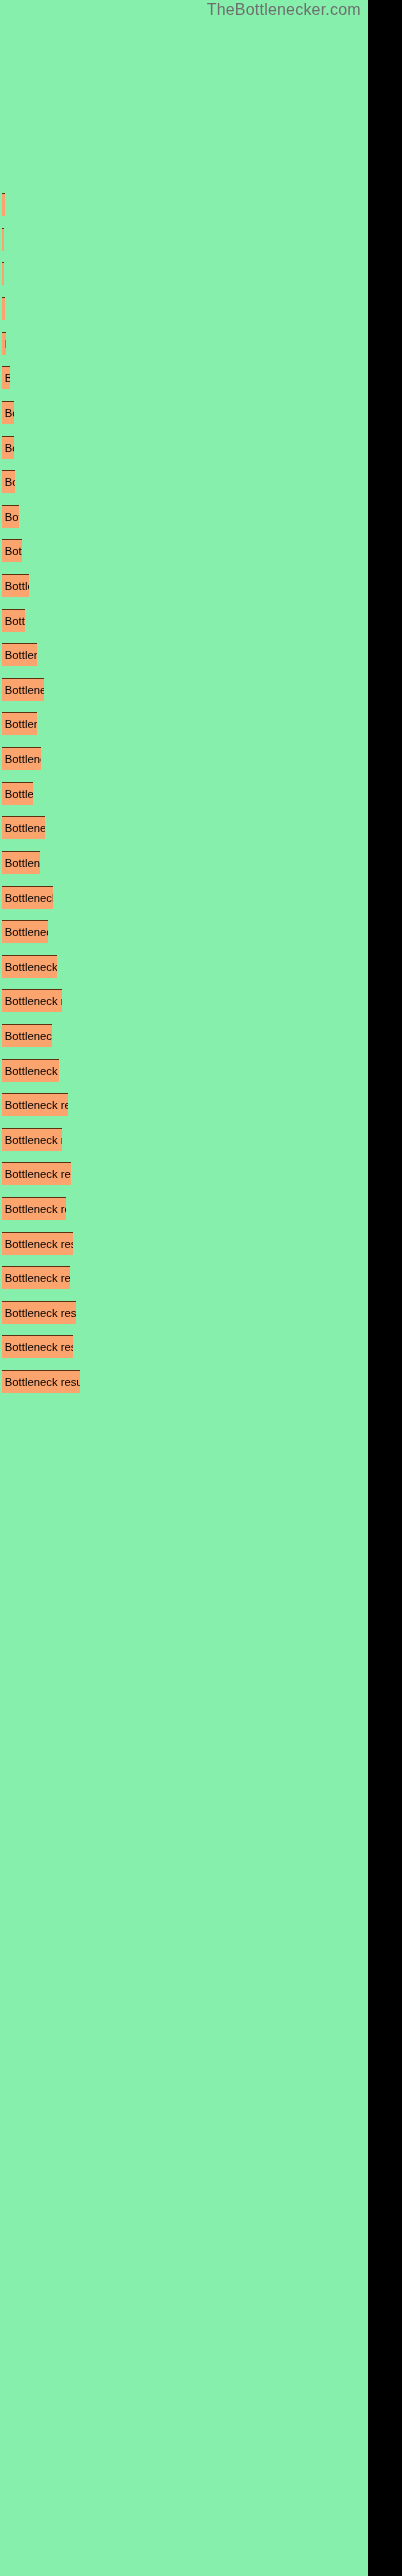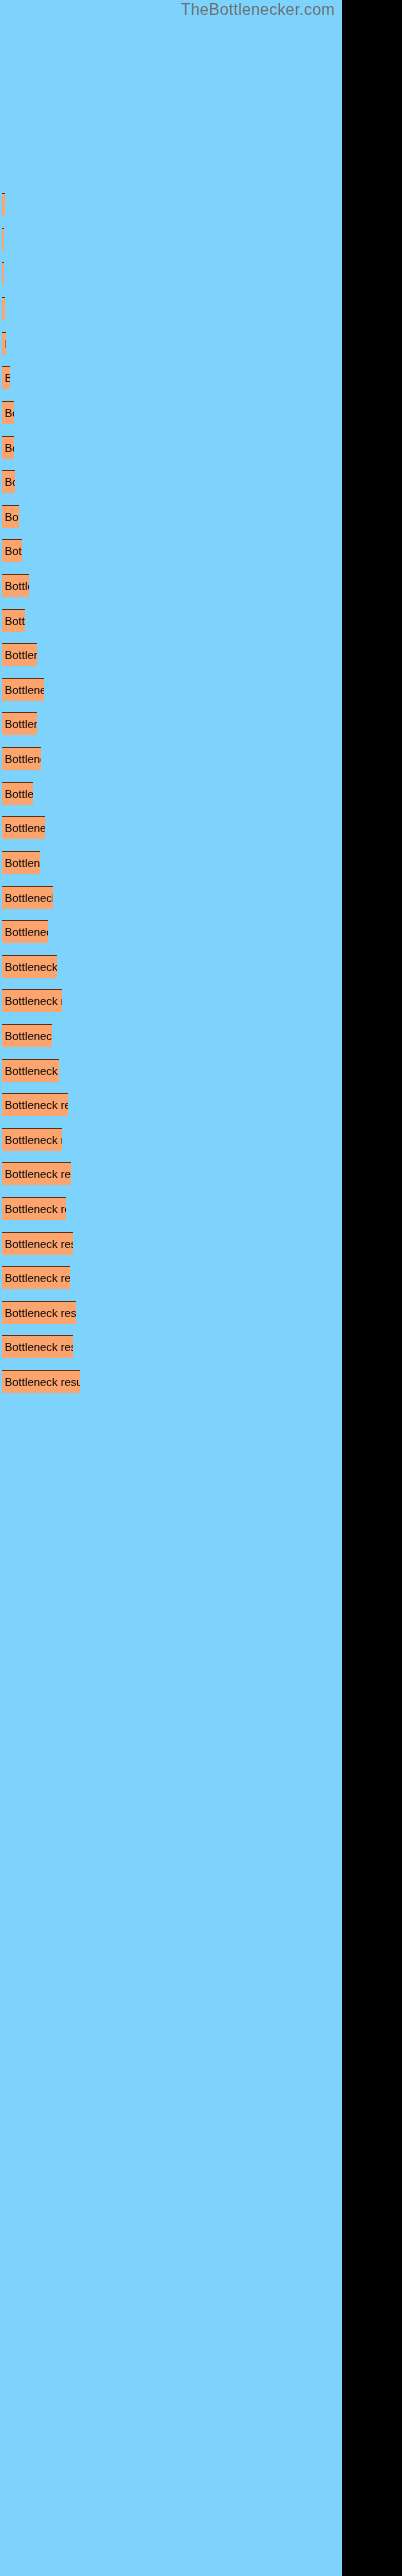--- a/index.html
+++ b/index.html
@@ -11,23 +11,23 @@
   body {
     width: 403px;
     height: 2576px;
     position: relative;
     overflow: hidden;
     font-family: "Liberation Sans", sans-serif;
   }
   #chart-root {
     position: absolute;
     top: 0; left: 0;
-    width: 342px;
+    width: 368px;
     height: 2576px;
-    background: #7dd3fc;
+    background: #86efac;
   }
   .watermark {
     position: absolute;
     right: 7.2px;
     top: 0.8px;
     color: #6e6e6e;
     font-family: "Liberation Sans", sans-serif;
     font-size: 16px;
     line-height: 17.7px;
     letter-spacing: 0.2px;

